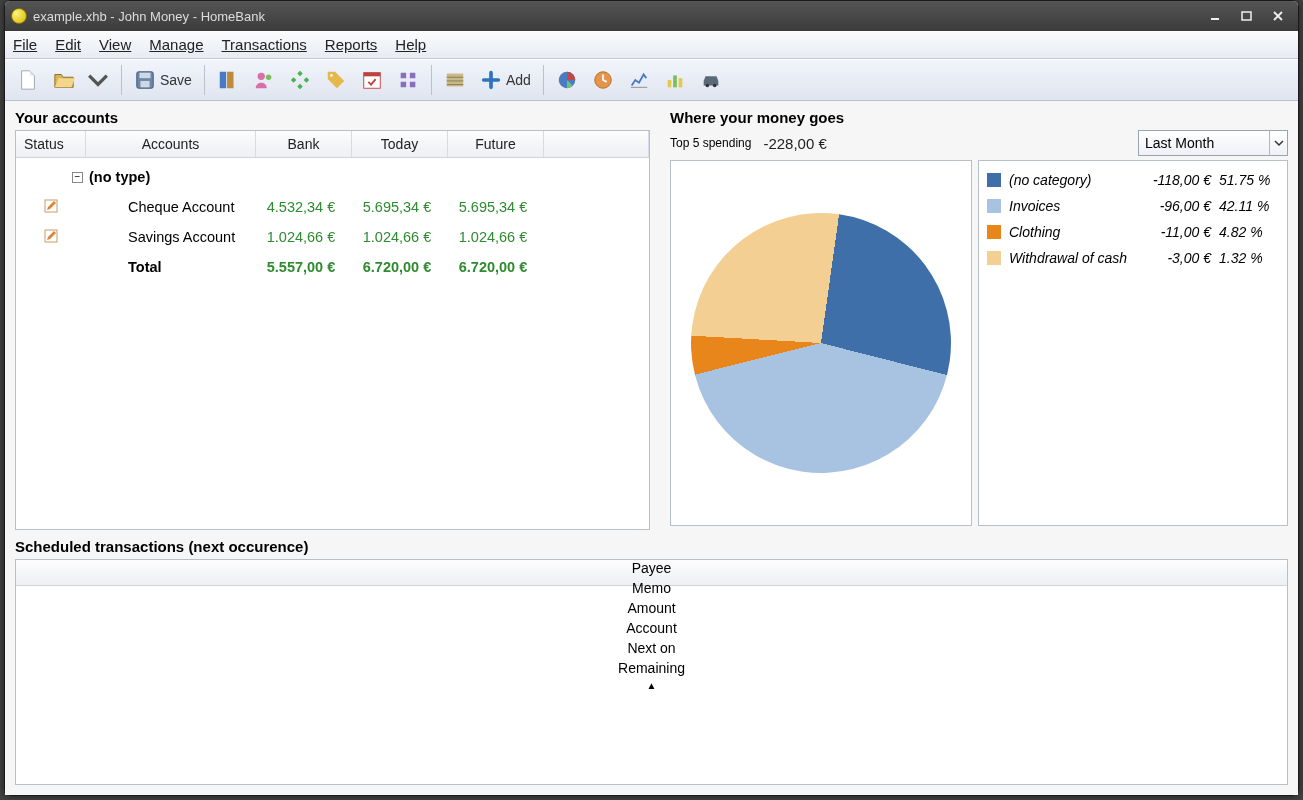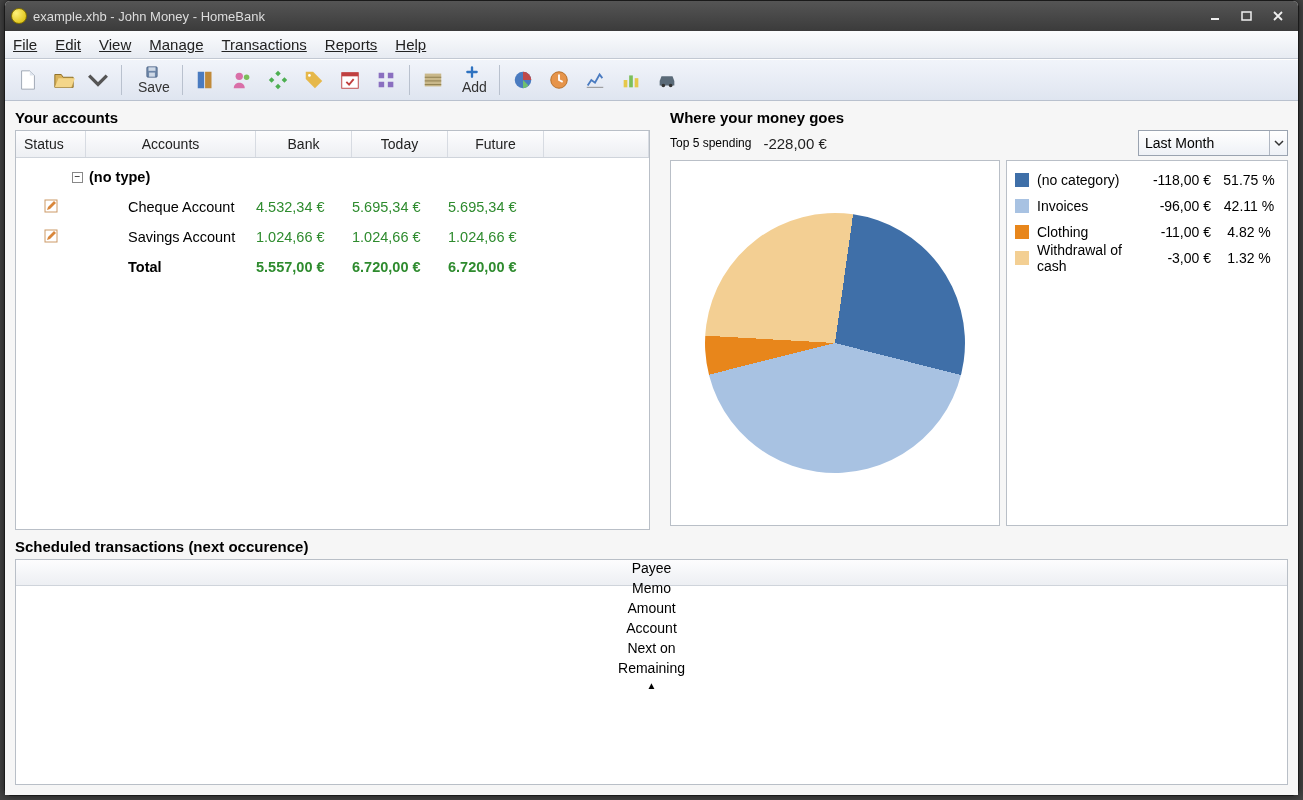--- a/index.html
+++ b/index.html
@@ -75,21 +75,20 @@
     align-items: center;
     padding: 0 8px;
     gap: 6px;
   }
   .tbtn {
     height: 30px;
     min-width: 30px;
     display: flex; align-items: center; justify-content: center;
     border-radius: 3px;
     padding: 0 4px;
-    flex-direction: column;
   }
   .sep { width: 1px; height: 30px; background: #b9c1ce; margin: 0 2px; }
   .tbtn .lbl { margin-left: 4px; font-size: 14px; color: #333; }
   .tbtn svg { width: 22px; height: 22px; }
   .dropdown-caret { margin-left:-2px;}
   
   .client {
     flex: 1;
     padding: 6px 10px 10px 10px;
     background: #f6f6f6;
@@ -114,43 +113,43 @@
     color: #222;
   }
   .acct-header div { padding: 5px 8px; border-right: 1px solid #d7dbe2; }
   .col-status { width: 70px; }
   .col-acct { width: 170px; }
   .col-num { width: 96px; text-align:center;}
   .acct-body { padding: 4px 0; font-size: 14.5px;}
   .acct-row { display:flex; align-items:center; height: 30px;}
   .acct-row .status { width:70px; display:flex; justify-content:center;}
   .acct-row .acct { width:170px; padding-left:42px;}
-  .acct-row .num { width:96px; text-align:left; padding-right:6px;}
+  .acct-row .num { width:96px; text-align:center; padding-right:6px;}
   .green { color: #2e8b2e; }
   .bold { font-weight:bold; }
   .exp-icon { width:11px;height:11px;border:1px solid #888;display:inline-flex;align-items:center;justify-content:center;font-size:10px;line-height:1;margin-left:56px;margin-right:6px;background:#fff; }
   .edit-icon svg{width:16px;height:16px;}
   
   .spend-panel { flex:1; display:flex; flex-direction:column;}
   .spend-toprow { display:flex; align-items:center; gap:12px; margin-bottom:4px;}
   .spend-toprow .filler{flex:1;}
   .range-select {
     border:1px solid #9aa3b0; background:linear-gradient(#fff,#eef1f6);
     height:26px; width:150px; display:flex; align-items:center; padding:0 6px;
     font-size:14px; justify-content:space-between;
   }
   .range-select .caret-box{width:18px;height:24px;border-left:1px solid #b0b7c2;display:flex;align-items:center;justify-content:center;margin-right:-6px;}
   .spend-row{display:flex; gap:6px; height: 366px;}
   .chart-box{flex:1;border:1px solid #b9bfc7;background:#fff;display:flex;align-items:center;justify-content:center;}
-  .legend-box{width:282px;border:1px solid #b9bfc7;background:#fff;padding:6px 8px;font-size:14px;}
+  .legend-box{width:310px;border:1px solid #b9bfc7;background:#fff;padding:6px 8px;font-size:14px;font-style:italic;}
   .legend-row{display:flex;align-items:center;height:26px;gap:8px;}
   .swatch{width:14px;height:14px;}
   .legend-row .name{flex:1;}
   .legend-row .amt{width:70px;text-align:right;}
-  .legend-row .pct{width:60px;text-align:center;}
+  .legend-row .pct{width:60px;text-align:left;}
   
   .sched-box{flex:1;border:1px solid #b9bfc7;background:#fff;min-height:170px;}
   .sched-header{display:flex;align-items:center;background:linear-gradient(#fdfdfe,#edeff3);border-bottom:1px solid #cfd4db;height:26px;padding:0 6px;font-size:14px;gap:4px;flex-direction:column;}
   .sched-header span{padding:0 2px;}
   .sort-caret{font-size:10px;}
   .pie{width:260px;height:260px;border-radius:50%;position:relative;}
 </style>
 </head>
 <body>
 

